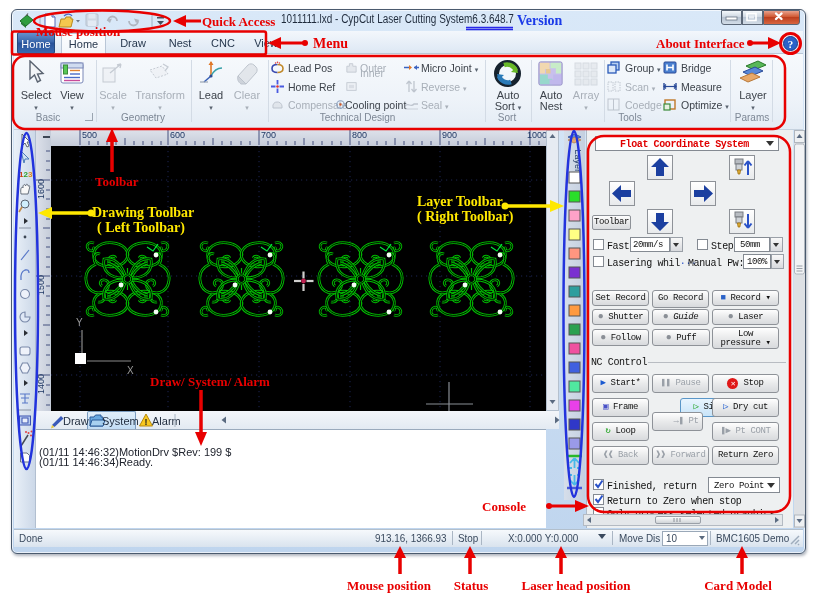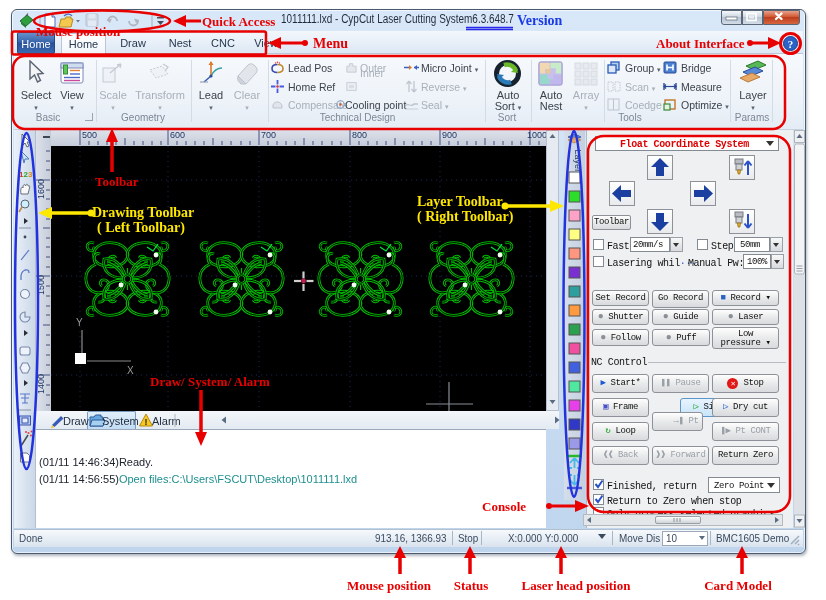--- a/index.html
+++ b/index.html
@@ -625,21 +625,21 @@
 <div class="ptext abs" style="left:688px;top:258px;">Manual Pw:</div>
 <div class="combo abs" style="left:743px;top:254px;width:28px;height:15px;padding:2px 0 0 3px;">100%</div>
 <div class="cbtn abs" style="left:771px;top:254px;height:15px;"></div>
 <div class="abs" style="left:774px;top:260px;width:0;height:0;border-left:3.5px solid transparent;border-right:3.5px solid transparent;border-top:4px solid #333;"></div>
 
 <div class="pbtn abs" style="left:592px;top:290px;width:57px;height:16px;line-height:14px;">Set Record</div>
 <div class="pbtn abs" style="left:652px;top:290px;width:57px;height:18px;line-height:14px;">Go Record</div>
 <div class="pbtn abs" style="left:712px;top:290px;width:67px;height:16px;line-height:14px;"><span style="color:#2a62c8;">■</span> Record&nbsp;▾</div>
 
 <div class="pbtn abs" style="left:592px;top:309px;width:57px;height:16px;line-height:14px;"><span style="color:#8a8f96;font-size:10px;">●</span> Shutter</div>
-<div class="pbtn abs" style="left:652px;top:309px;width:57px;height:16px;line-height:14px;"><span style="color:#8a8f96;font-size:10px;">●</span> Guide</div>
+<div class="pbtn abs" style="left:652px;top:309px;width:57px;height:16px;line-height:14px;font-style:italic;"><span style="color:#8a8f96;font-size:10px;">●</span> Guide</div>
 <div class="pbtn abs" style="left:712px;top:309px;width:67px;height:16px;line-height:14px;"><span style="color:#8a8f96;font-size:10px;">●</span> Laser</div>
 <div class="pbtn abs" style="left:592px;top:329px;width:57px;height:17px;line-height:15px;"><span style="color:#8a8f96;font-size:10px;">●</span> Follow</div>
 <div class="pbtn abs" style="left:652px;top:329px;width:58px;height:17px;line-height:15px;"><span style="color:#8a8f96;font-size:10px;">●</span> Puff</div>
 <div class="pbtn abs" style="left:712px;top:327px;width:67px;height:22px;line-height:9px;padding-top:2px;">Low<br>pressure ▾</div>
 
 <div class="ptext abs" style="left:591px;top:357px;">NC Control</div>
 <div class="abs" style="left:648px;top:362px;width:138px;height:1px;background:#b8bcc2;"></div>
 <div class="pbtn abs" style="left:592px;top:374px;width:57px;height:19px;line-height:17px;"><span style="color:#1b5ad0;">▶</span> Start*</div>
 <div class="pbtn abs" style="left:652px;top:374px;width:57px;height:19px;line-height:17px;color:#9aa0a8;">❚❚ Pause</div>
 <div class="pbtn abs" style="left:712px;top:374px;width:67px;height:19px;line-height:17px;"><span style="display:inline-block;width:11px;height:11px;border-radius:6px;background:#e01818;color:#fff;font-size:8px;line-height:11px;vertical-align:-1px;">✕</span> Stop</div>
@@ -689,22 +689,22 @@
       <line x1="2.5" y1="136" x2="8.5" y2="136"></line>
       <line x1="2.5" y1="138.5" x2="8.5" y2="138.5"></line>
       <line x1="2.5" y1="141" x2="8.5" y2="141"></line>
     </g>
   <rect x="0.5" y="385" width="10" height="12" fill="#eef0f2" stroke="#b0b6be"></rect>
   <path d="M2.5 389 L8.5 389 L5.5 393 Z" fill="#5a6a80"></path>
 </svg>
 
 <div id="ctabs" class="abs"></div>
 <div id="console" class="abs">
+  <div class="clog" style="top:16px;">(01/11 14:46:32)MotionDrv $Rev: 199 $</div>
   <div class="clog" style="top:26px;text-align:center;">(01/11 14:46:34)Ready.</div>
-  <div class="clog" style="top:43px;">(01/11 14:56:55)<span style="color:#1e8f8f;">Open files:C:\Users\FSCUT\Desktop\1011111.lxd</span></div>
 </div>
 <div class="abs" style="left:87px;top:411px;width:49px;height:18px;background:linear-gradient(#e0eefa,#c2dcf4);border:1px solid #7a9cc0;border-bottom:none;border-radius:2px 2px 0 0;"></div>
 <svg class="abs" style="left:40px;top:412px;" width="200" height="17" viewBox="0 0 200 17">
   <g transform="translate(12,2)">
     <path d="M0 11 L9 2 L11.5 4.5 L2.5 13 Z" fill="#3a5ab8"></path>
     <path d="M0 11 L2.5 13 L-1 14.5 Z" fill="#e8c838"></path>
   </g>
   <text x="23" y="13" font-size="11" fill="#1f2b3c" font-family="Liberation Sans">Draw</text>
   <g transform="translate(50,2)">
     <path d="M0 3 L4 3 L5.5 1 L11 1 L11 3 L13 3 L13 12 L0 12 Z" fill="#68a8e0" stroke="#2a5a98"></path>

